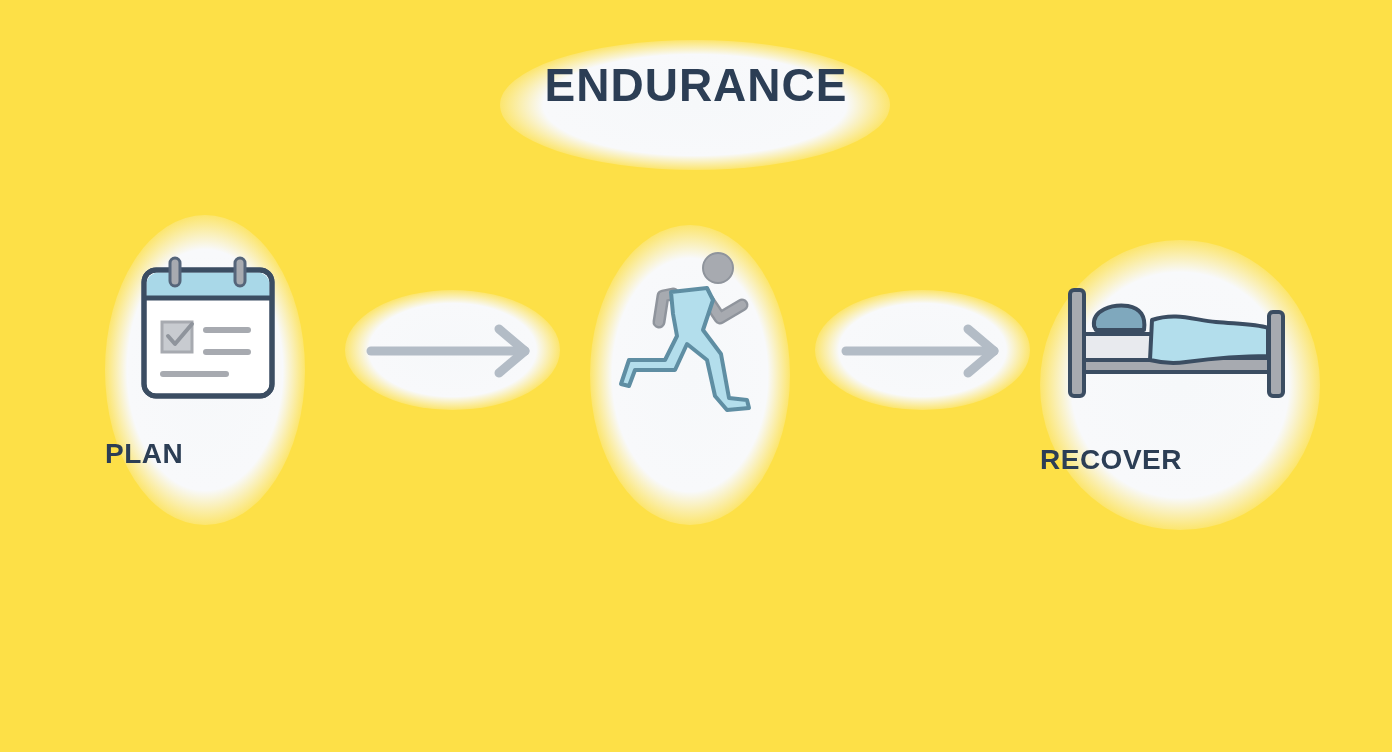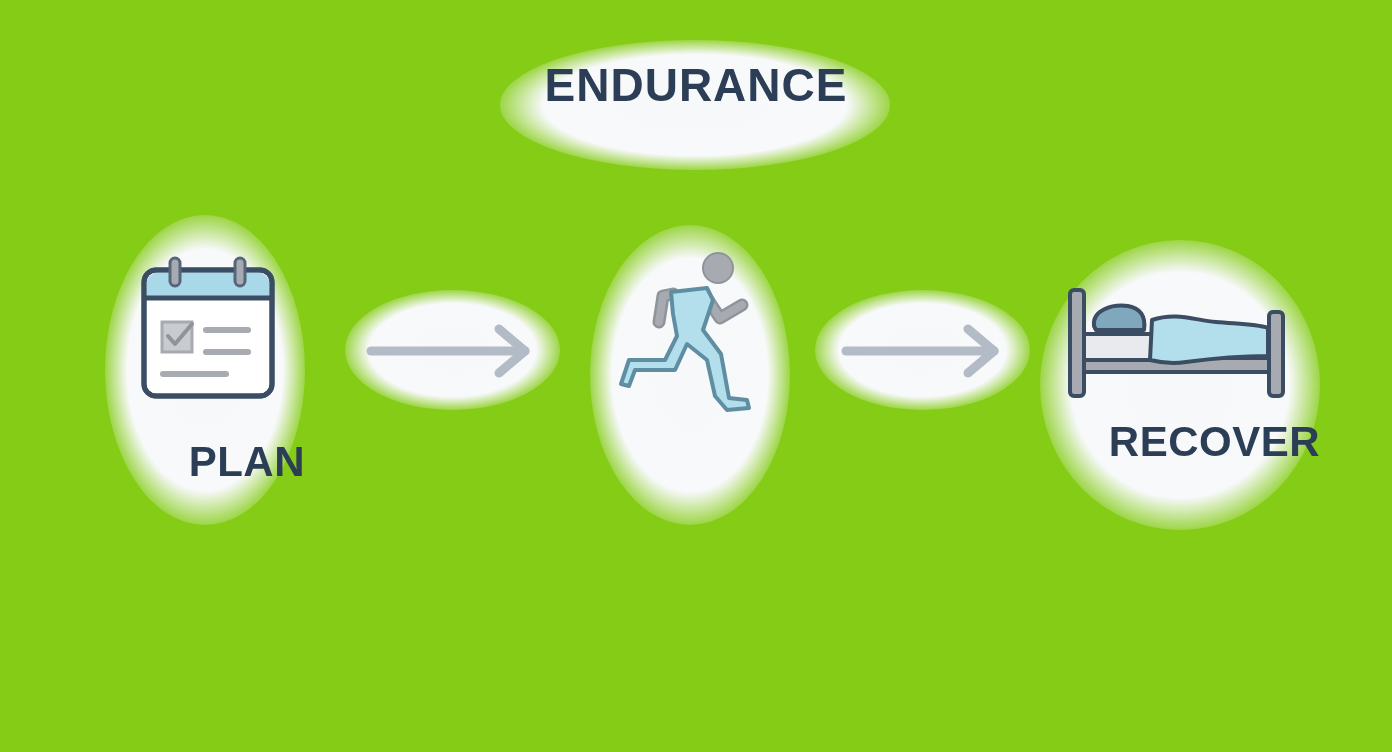--- a/index.html
+++ b/index.html
@@ -8,44 +8,44 @@
       width: 1392px;
       height: 752px;
       background: #fdfdfd;
       overflow: hidden;
       font-family: "Liberation Sans", "DejaVu Sans", sans-serif;
     }
     .canvas {
       position: relative;
       width: 1392px;
       height: 752px;
-      background: #84cc16;
+      background: #fde047;
     }
     .halo {
       position: absolute;
       border-radius: 50%;
       background: radial-gradient(ellipse at center, #f6f8fa 0%, #f8f9fb 55%, rgba(253,253,253,0) 75%);
     }
     .title {
       position: absolute;
       left: 0;
       width: 1392px;
       top: 58px;
       text-align: center;
       font-size: 46px;
       font-weight: bold;
       letter-spacing: 1px;
       color: #2c3e55;
     }
     .label {
       position: absolute;
-      font-size: 42px;
+      font-size: 28px;
       font-weight: bold;
       color: #2c3e55;
-      text-align: right;
+      text-align: left;
       letter-spacing: 0.5px;
     }
     .icon {
       position: absolute;
     }
     .arrow {
       position: absolute;
     }
   </style>
 </head>
@@ -122,15 +122,15 @@
 
       <rect x="18" y="72" width="185" height="14" fill="#a7aab0" stroke="#3b4d62" stroke-width="4"></rect>
 
       <rect x="18" y="48" width="80" height="26" fill="#e8eaee" stroke="#3b4d62" stroke-width="4"></rect>
 
       <path d="M28 40 C26 24 46 18 62 20 C74 22 80 30 78 44 L30 44 Z" fill="#7fa8bd" stroke="#3b4d62" stroke-width="4" stroke-linejoin="round"></path>
 
       <path d="M86 34 C110 26 128 34 150 36 C172 38 190 38 202 42 L202 70 C180 70 150 72 120 76 C106 78 92 76 84 74 Z" fill="#b3deec" stroke="#3b4d62" stroke-width="4" stroke-linejoin="round"></path>
     </svg>
   </div>
-  <div class="label" style="left:1040px; top:418px; width:280px;">RECOVER</div>
+  <div class="label" style="left:1040px; top:444px; width:280px;">RECOVER</div>
 
 </div>
 
 </body></html>

